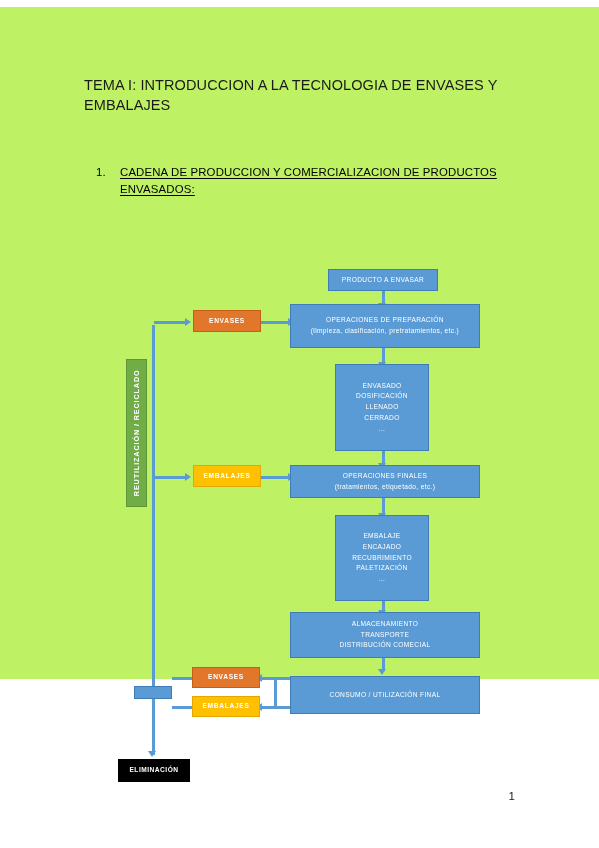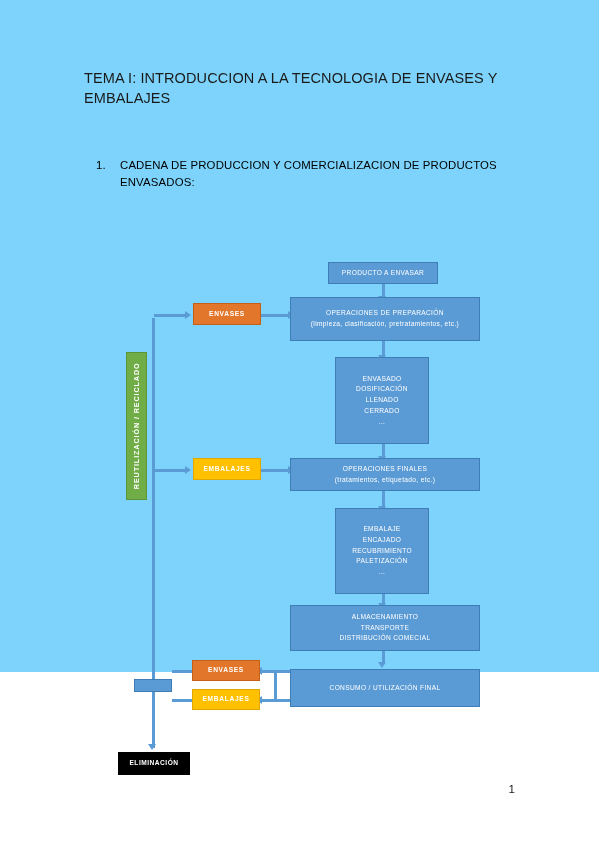--- a/index.html
+++ b/index.html
@@ -12,21 +12,22 @@
     height: 848px;
     font-family: "Liberation Sans", sans-serif;
     color: #000000;
     position: relative;
     overflow: hidden;
   }
   .page {
     position: relative;
     width: 599px;
     height: 672px;
-    background: #7dd3fc;
+    background: #bef264;
+    margin-top: 7px;
   }
 
   
   .doc-title {
     position: absolute;
     left: 84px;
     top: 68px;
     width: 420px;
     font-size: 14.5px;
     line-height: 1.38;
@@ -46,20 +47,21 @@
     display: flex;
     align-items: flex-start;
     gap: 10px;
   }
   .section-number {
     width: 14px;
     flex: 0 0 14px;
     text-align: left;
   }
   .section-text {
+    text-decoration: underline;
     text-underline-offset: 2px;
   }
 
   
   .diagram {
     position: absolute;
     left: 0;
     top: 0;
     width: 599px;
     height: 848px;

